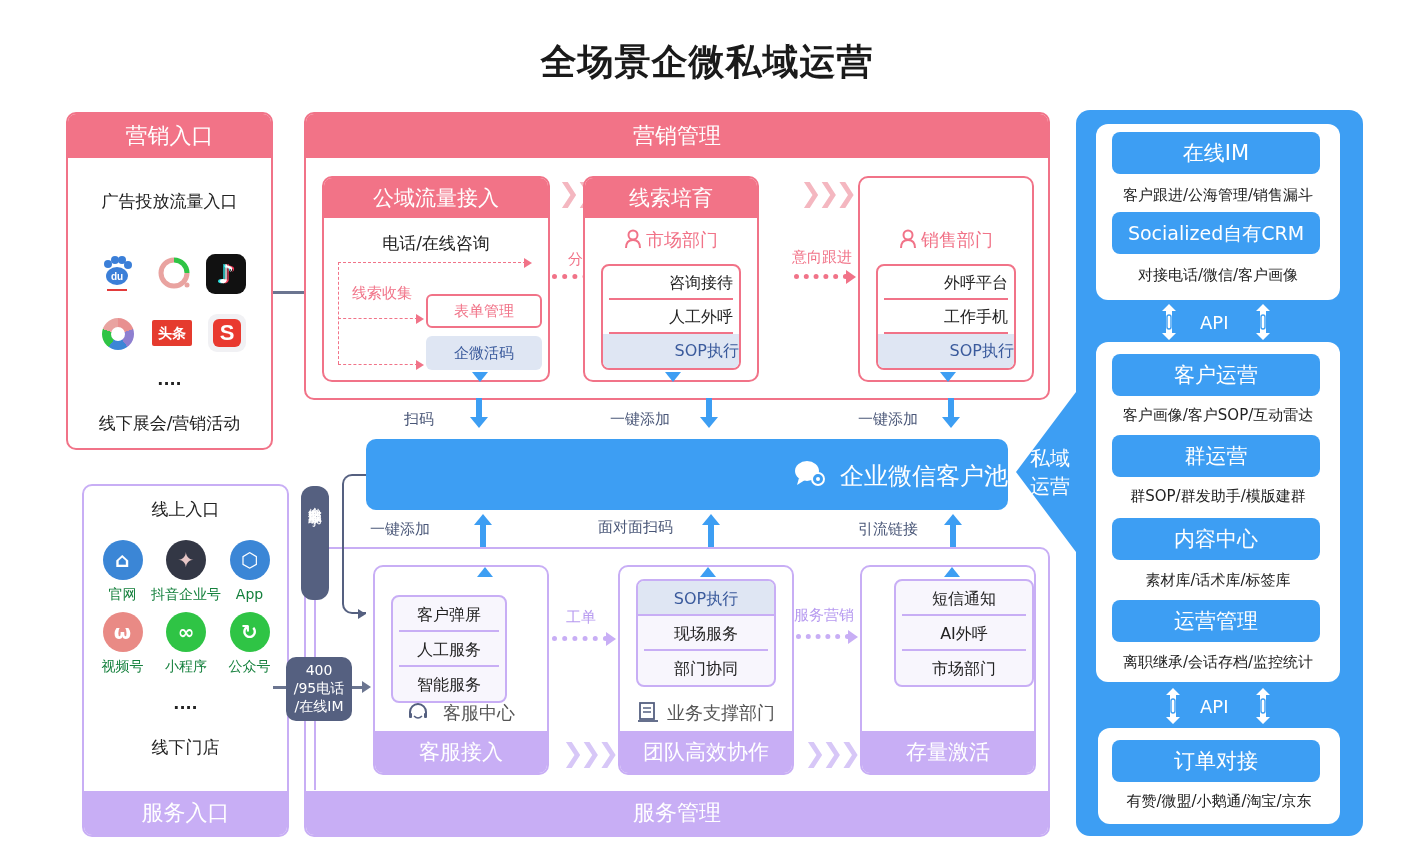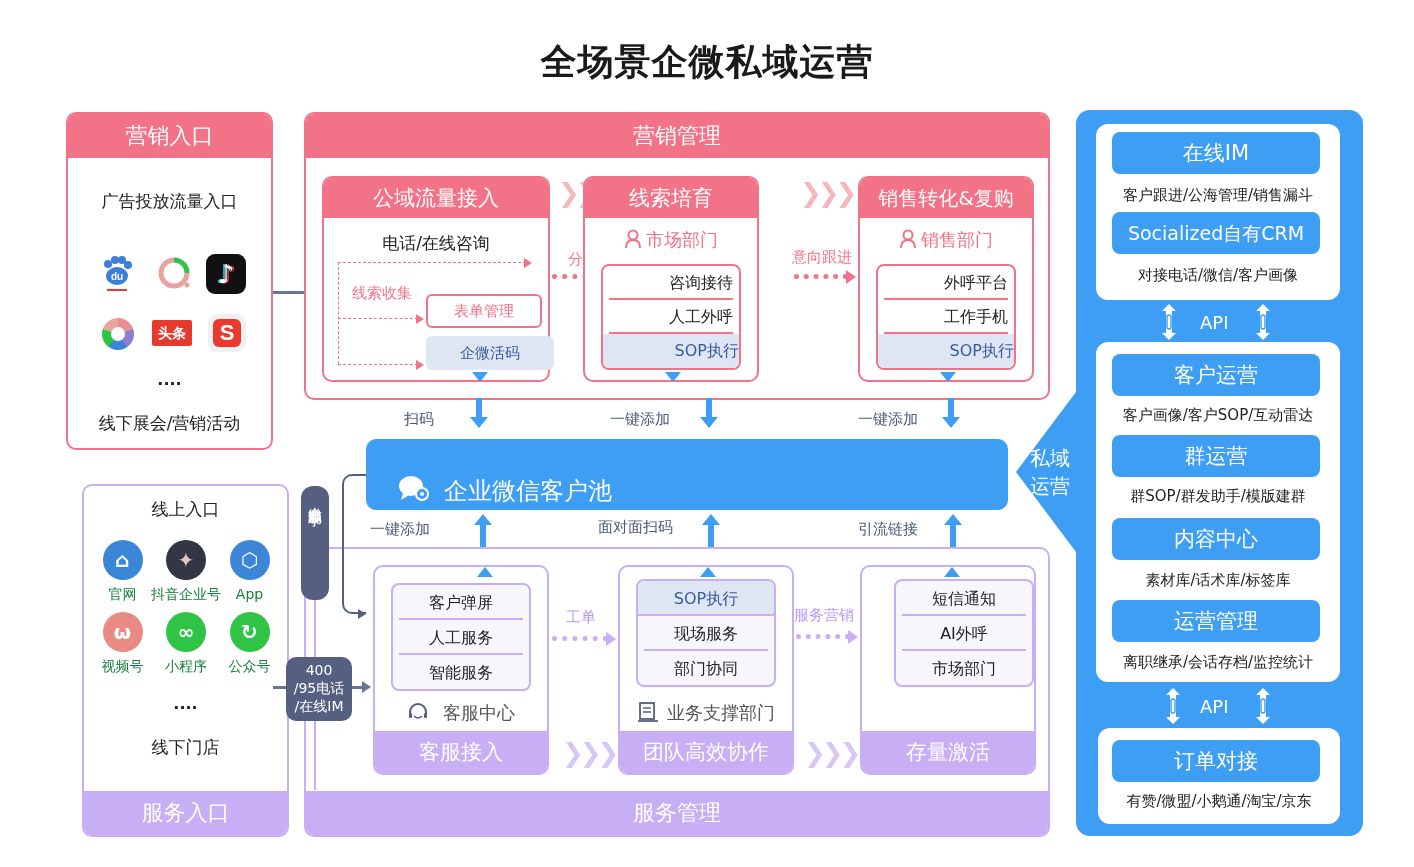--- a/index.html
+++ b/index.html
@@ -107,21 +107,21 @@
 
   <div class="abs dash-h" style="left:14px;top:84px;width:188px;"></div>
   <div class="abs" style="left:200px;top:80px;border-top:5px solid transparent;border-bottom:5px solid transparent;border-left:8px solid #f17388;"></div>
   <div class="abs dash-v" style="left:14px;top:84px;height:102px;"></div>
   <div class="abs dash-h" style="left:14px;top:140px;width:80px;"></div>
   <div class="abs" style="left:92px;top:136px;border-top:5px solid transparent;border-bottom:5px solid transparent;border-left:8px solid #f17388;"></div>
   <div class="abs dash-h" style="left:14px;top:186px;width:80px;"></div>
   <div class="abs" style="left:92px;top:182px;border-top:5px solid transparent;border-bottom:5px solid transparent;border-left:8px solid #f17388;"></div>
   <div class="abs label-pink" style="left:28px;top:106px;font-size:15px;">线索收集</div>
   <div class="abs text-center" style="left:102px;top:116px;width:116px;height:34px;line-height:30px;border:2px solid #f17388;border-radius:6px;color:#f17388;font-size:15px;">表单管理</div>
-  <div class="abs text-center" style="left:102px;top:158px;width:128px;height:34px;line-height:34px;background:#dfe6f3;border-radius:6px;color:#3a5a9c;font-size:15px;">企微活码</div>
+  <div class="abs text-center" style="left:102px;top:158px;width:116px;height:34px;line-height:34px;background:#dfe6f3;border-radius:6px;color:#3a5a9c;font-size:15px;">企微活码</div>
   <div class="abs tri-down" style="left:148px;top:194px;"></div>
 </div>
 
 <div class="abs chevrons" style="left:558px;top:178px;color:#f4b7c0;">❯❯❯</div>
 <div class="abs chevrons" style="left:800px;top:178px;color:#f4b7c0;">❯❯❯</div>
 
 <div class="abs label-pink" style="left:568px;top:250px;">分配</div>
 <div class="abs dotted-h" style="left:552px;top:274px;width:56px;color:#f17388;"></div>
 <div class="abs" style="left:606px;top:270px;border-top:7px solid transparent;border-bottom:7px solid transparent;border-left:10px solid #f17388;"></div>
 
@@ -141,21 +141,20 @@
     <div class="row hl">SOP执行</div>
   </div>
   <div class="abs tri-down" style="left:80px;top:194px;"></div>
 </div>
 
 <div class="abs label-pink" style="left:792px;top:248px;">意向跟进</div>
 <div class="abs dotted-h" style="left:794px;top:274px;width:54px;color:#f17388;"></div>
 <div class="abs" style="left:846px;top:270px;border-top:7px solid transparent;border-bottom:7px solid transparent;border-left:10px solid #f17388;"></div>
 
 <div class="abs pink-panel" style="left:858px;top:176px;width:176px;height:206px;">
-  <div class="pink-head" style="height:40px;line-height:40px;border-radius:8px 8px 0 0;font-size:20px;">销售转化&amp;复购</div>
   <div class="abs" style="left:0;top:50px;width:172px;text-align:center;color:#f17388;font-size:18px;">
     <span style="display:inline-block;vertical-align:middle;margin-right:4px;">
       <svg width="18" height="20" viewBox="0 0 18 20">
           <circle cx="9" cy="6" r="4.5" stroke="#f17388" stroke-width="2" fill="none"></circle>
           <path d="M2 19 Q2 11 9 11 Q16 11 16 19" stroke="#f17388" stroke-width="2" fill="none"></path>
         </svg>
     </span><span>销售部门</span>
   </div>
   <div class="abs inner-list" style="left:16px;top:86px;width:140px;height:106px;">
     <div class="row sep">外呼平台</div>
@@ -166,21 +165,21 @@
 </div>
 
 <div class="abs label-dark" style="left:404px;top:410px;">扫码</div>
 <div class="abs arrow-down" style="left:476px;top:398px;height:20px;"></div>
 <div class="abs label-dark" style="left:610px;top:410px;">一键添加</div>
 <div class="abs arrow-down" style="left:706px;top:398px;height:20px;"></div>
 <div class="abs label-dark" style="left:858px;top:410px;">一键添加</div>
 <div class="abs arrow-down" style="left:948px;top:398px;height:20px;"></div>
 
 <div class="abs blue-pool" style="left:366px;top:439px;width:642px;height:71px;">
-  <div class="abs" style="left:0;top:16px;width:642px;height:71px;display:flex;align-items:center;justify-content:flex-start;font-size:24px;padding-left:32px;">
+  <div class="abs" style="left:0;top:1px;width:642px;height:71px;display:flex;align-items:center;justify-content:flex-end;font-size:24px;padding-left:32px;">
     <span style="display:inline-block;margin-right:14px;">
       <svg width="32" height="28" viewBox="0 0 32 28">
           <ellipse cx="13" cy="12" rx="12" ry="10" fill="#fff"></ellipse>
           <path d="M5 19 L3 26 L11 21 Z" fill="#fff"></path>
           <circle cx="24" cy="20" r="6" fill="#3d9ef3" stroke="#fff" stroke-width="2"></circle>
           <circle cx="24" cy="20" r="2" fill="#fff"></circle>
         </svg>
     </span>
     <span>企业微信客户池</span>
   </div>
@@ -251,21 +250,21 @@
 <div class="abs" style="left:273px;top:686px;width:90px;height:3px;background:#6b7590;"></div>
 <div class="abs" style="left:362px;top:681px;border-top:6px solid transparent;border-bottom:6px solid transparent;border-left:9px solid #6b7590;"></div>
 <div class="abs dark-pill" style="left:286px;top:657px;width:66px;height:64px;font-size:14px;line-height:18px;padding-top:4px;border-radius:10px;">
   <div>400</div>
   <div>/95电话</div>
   <div>/在线IM</div>
 </div>
 
 <div class="abs purple-panel" style="left:373px;top:565px;width:176px;height:210px;">
   <div class="abs tri-up" style="left:102px;top:0px;"></div>
-  <div class="abs p-list" style="left:16px;top:16px;width:140px;height:108px;">
+  <div class="abs p-list" style="left:16px;top:28px;width:116px;height:108px;">
     <div class="row sep">客户弹屏</div>
     <div class="row sep">人工服务</div>
     <div class="row">智能服务</div>
   </div>
   <div class="abs" style="left:0;top:134px;width:172px;text-align:center;font-size:18px;color:#555;">
     <span style="display:inline-block;vertical-align:middle;margin-right:14px;">
       <svg width="22" height="22" viewBox="0 0 22 22">
           <path d="M3 13 V11 A8 8 0 0 1 19 11 V13" stroke="#556080" stroke-width="2" fill="none"></path>
           <rect x="2" y="12" width="3" height="5" rx="1" fill="#556080"></rect>
           <rect x="17" y="12" width="3" height="5" rx="1" fill="#556080"></rect>

